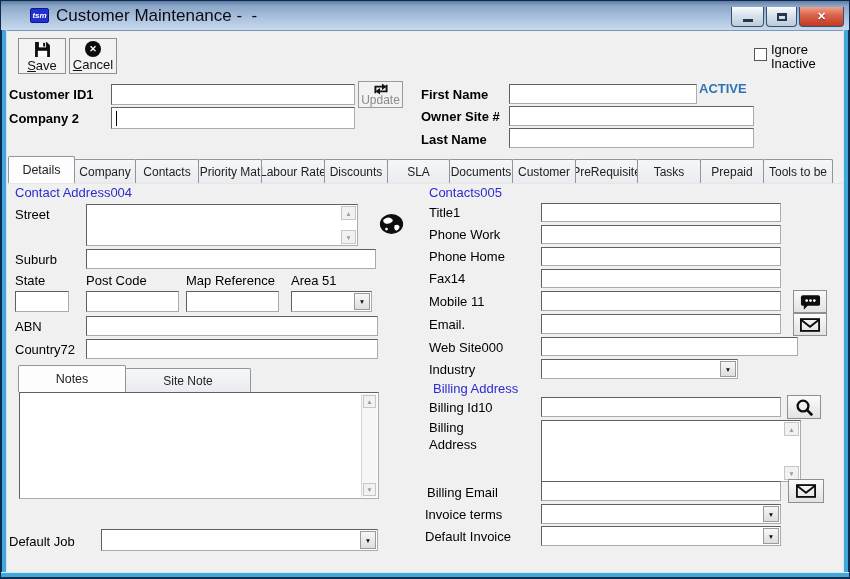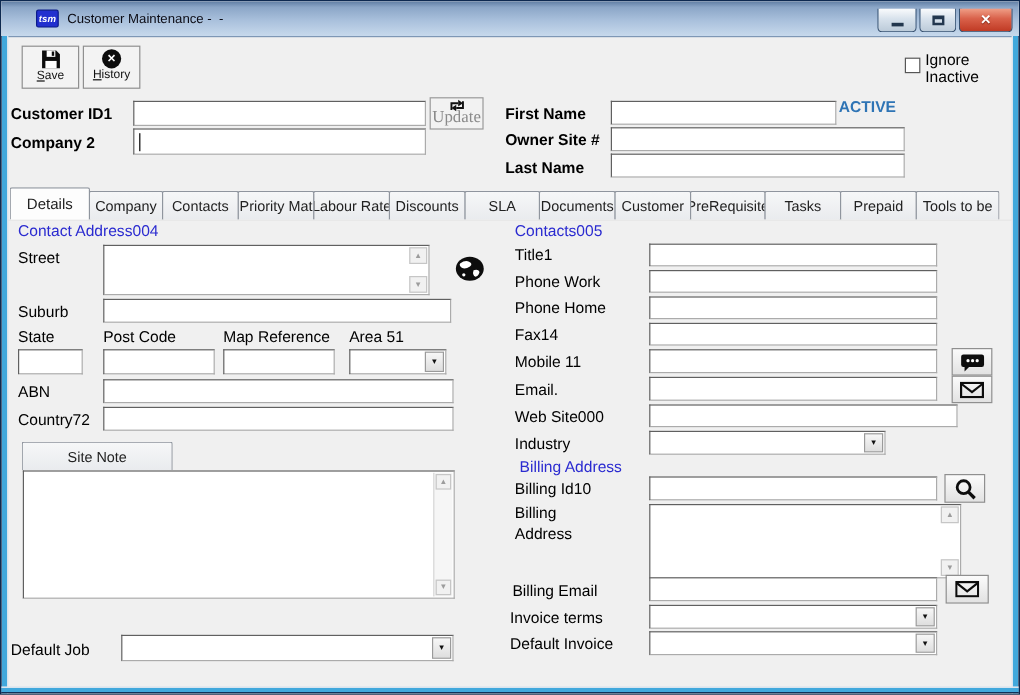--- a/index.html
+++ b/index.html
@@ -13,33 +13,33 @@
     background:linear-gradient(270deg,#123057 0 1px,#41a8dc 1px 5px,#d9e4ee 5px 6px);z-index:5;}
   .edge-bottom{position:absolute;left:0;right:0;bottom:0;height:6px;
     background:linear-gradient(0deg,#123057 0 1px,#41a8dc 1px 5px,#d9e4ee 5px 6px);z-index:5;}
   
   .titlebar{position:absolute;left:0;top:0;right:0;height:30px;
     background:linear-gradient(180deg,#5f7da3 0,#8ba6c7 5px,#a9c0dc 16px,#c7d9ec 29px);
     border-bottom:1px solid #7e97b5;z-index:4;}
   .app-icon{position:absolute;left:29px;top:7px;width:19px;height:15px;background:#2230cf;
     border:1px solid #0b1a8a;border-radius:2px;color:#fff;font-size:8px;font-weight:bold;
     font-style:italic;display:flex;align-items:center;justify-content:center;}
-  .title-text{position:absolute;left:55px;top:0;height:30px;line-height:30px;font-size:11px;color:#0b0b14;white-space:pre;}
+  .title-text{position:absolute;left:55px;top:0;height:30px;line-height:30px;font-size:17px;color:#0b0b14;white-space:pre;}
   .winbtns{position:absolute;top:6px;right:5px;display:flex;gap:2px;z-index:6;}
   .wbtn{height:20px;border:1px solid #36506f;border-top:none;border-radius:0 0 4px 4px;
     background:linear-gradient(#fbfcfd,#d8e2ec 45%,#bccbd9);display:flex;align-items:center;justify-content:center;}
   .wbtn.min{width:33px;}.wbtn.max{width:31px;}
   .wbtn.close{width:45px;background:linear-gradient(#f0a088,#d9614a 45%,#c03a24);}
   .glyph-min{width:10px;height:3px;background:#23374e;margin-top:8px;}
   .glyph-max{width:10px;height:8px;border:2px solid #23374e;border-top-width:3px;background:transparent;}
   .glyph-close{color:#fff;font-size:11px;font-weight:bold;text-shadow:0 1px 1px #7a1f10;}
   
   .tool-btn{position:absolute;width:48px;height:36px;background:#f3f3f3;border:1px solid #8f8f8f;
     display:flex;flex-direction:column;align-items:center;justify-content:flex-start;padding-top:2px;}
-  .tool-btn .tlabel{font-size:10px;color:#111;display:block;margin-top:0;}
+  .tool-btn .tlabel{font-size:13px;color:#111;display:block;margin-top:0;}
   .tool-btn .tlabel::first-letter{text-decoration:underline;}
   .circle-x{width:16px;height:16px;border-radius:50%;background:#0c0c0c;color:#fff;font-size:9px;
     font-weight:bold;display:flex;align-items:center;justify-content:center;}
   
   .checkbox{position:absolute;width:13px;height:13px;background:#fff;border:1px solid #565656;}
   
   .lbl{position:absolute;font-size:13px;color:#000;white-space:nowrap;}
   .b{font-weight:bold;}
   .sec{color:#2b2bd0;}
   
@@ -63,21 +63,21 @@
     display:flex;align-items:center;justify-content:center;}
   
   .tabrow{position:absolute;left:8px;top:155px;height:27px;display:flex;align-items:flex-end;z-index:2;}
   .tab{height:24px;border:1px solid #8f959e;border-bottom:none;border-radius:2px 2px 0 0;
     background:linear-gradient(#f6f7f8,#e9ebee);font-size:12px;color:#222;
     display:flex;align-items:center;justify-content:center;margin-left:-1px;overflow:hidden;white-space:nowrap;}
   .tab.active{background:#fdfdfd;height:27px;z-index:3;font-size:12.5px;}
   .pane-line{position:absolute;left:6px;right:6px;top:182px;height:1px;background:#e6e6e6;}
   .update-btn{position:absolute;left:357px;top:80px;width:45px;height:27px;background:#f2f2f2;
     border:1px solid #9a9a9a;display:flex;flex-direction:column;align-items:center;justify-content:center;}
-  .update-btn .ulabel{font-size:14px;color:#8a8a8a;margin-top:-3px;font-family:Liberation Serif, serif;}
+  .update-btn .ulabel{font-size:12px;color:#8a8a8a;margin-top:-3px;}
 </style>
 </head>
 <body>
 
 <div class="window">
 
   <div class="titlebar">
     <div class="app-icon">tsm</div>
     <div class="title-text">Customer Maintenance -  -</div>
   </div>
@@ -97,21 +97,21 @@
     <svg width="17" height="17" viewBox="0 0 16 16">
       <path d="M1 1 h11 l3 3 v11 h-14 z" fill="#0d0d0d"></path>
       <rect x="4.6" y="1" width="6.8" height="5" fill="#fff"></rect>
       <rect x="8.6" y="1.8" width="1.9" height="3.4" fill="#0d0d0d"></rect>
       <rect x="3.6" y="9.2" width="8.8" height="5.8" fill="#fff"></rect>
     </svg>
     <span class="tlabel">Save</span>
   </div>
   <div class="tool-btn" style="left:68px;top:37px;">
     <div class="circle-x">✕</div>
-    <span class="tlabel">History</span>
+    <span class="tlabel">Cancel</span>
   </div>
 
   <div class="checkbox" style="left:753px;top:47px;"></div>
   <div class="lbl" style="left:770px;top:41px;">Ignore</div>
   <div class="lbl" style="left:770px;top:55px;">Inactive</div>
 
   <div class="lbl b" style="left:8px;top:86px;">Customer ID1</div>
   <input class="inp" style="left: 110px; top: 83px; width: 244px; height: 21px;">
   <div class="lbl b" style="left:8px;top:110px;">Company 2</div>
   <input class="inp" style="left: 110px; top: 106px; width: 244px; height: 22px;">
@@ -179,20 +179,21 @@
   <div class="combo" style="left:290px;top:290px;width:81px;height:21px;">
     <div class="cbtn">▼</div>
   </div>
 
   <div class="lbl" style="left:14px;top:318px;">ABN</div>
   <input class="inp" style="left: 85px; top: 315px; width: 292px; height: 20px;">
   <div class="lbl" style="left:14px;top:341px;">Country72</div>
   <input class="inp" style="left: 85px; top: 338px; width: 292px; height: 20px;">
 
   <div style="position:absolute;left:18px;top:364px;height:27px;display:flex;align-items:flex-end;">
+    <div class="tab active" style="width:108px;">Notes</div>
     <div class="tab" style="width:126px;">Site Note</div>
   </div>
   <div class="box" style="left:18px;top:391px;width:360px;height:107px;">
     <div class="vtrack">
       <div class="sbtn" style="top:1px;height:13px;">▲</div>
       <div class="sbtn" style="bottom:1px;height:13px;">▼</div>
     </div>
   </div>
 
   <div class="lbl" style="left:8px;top:533px;">Default Job</div>

